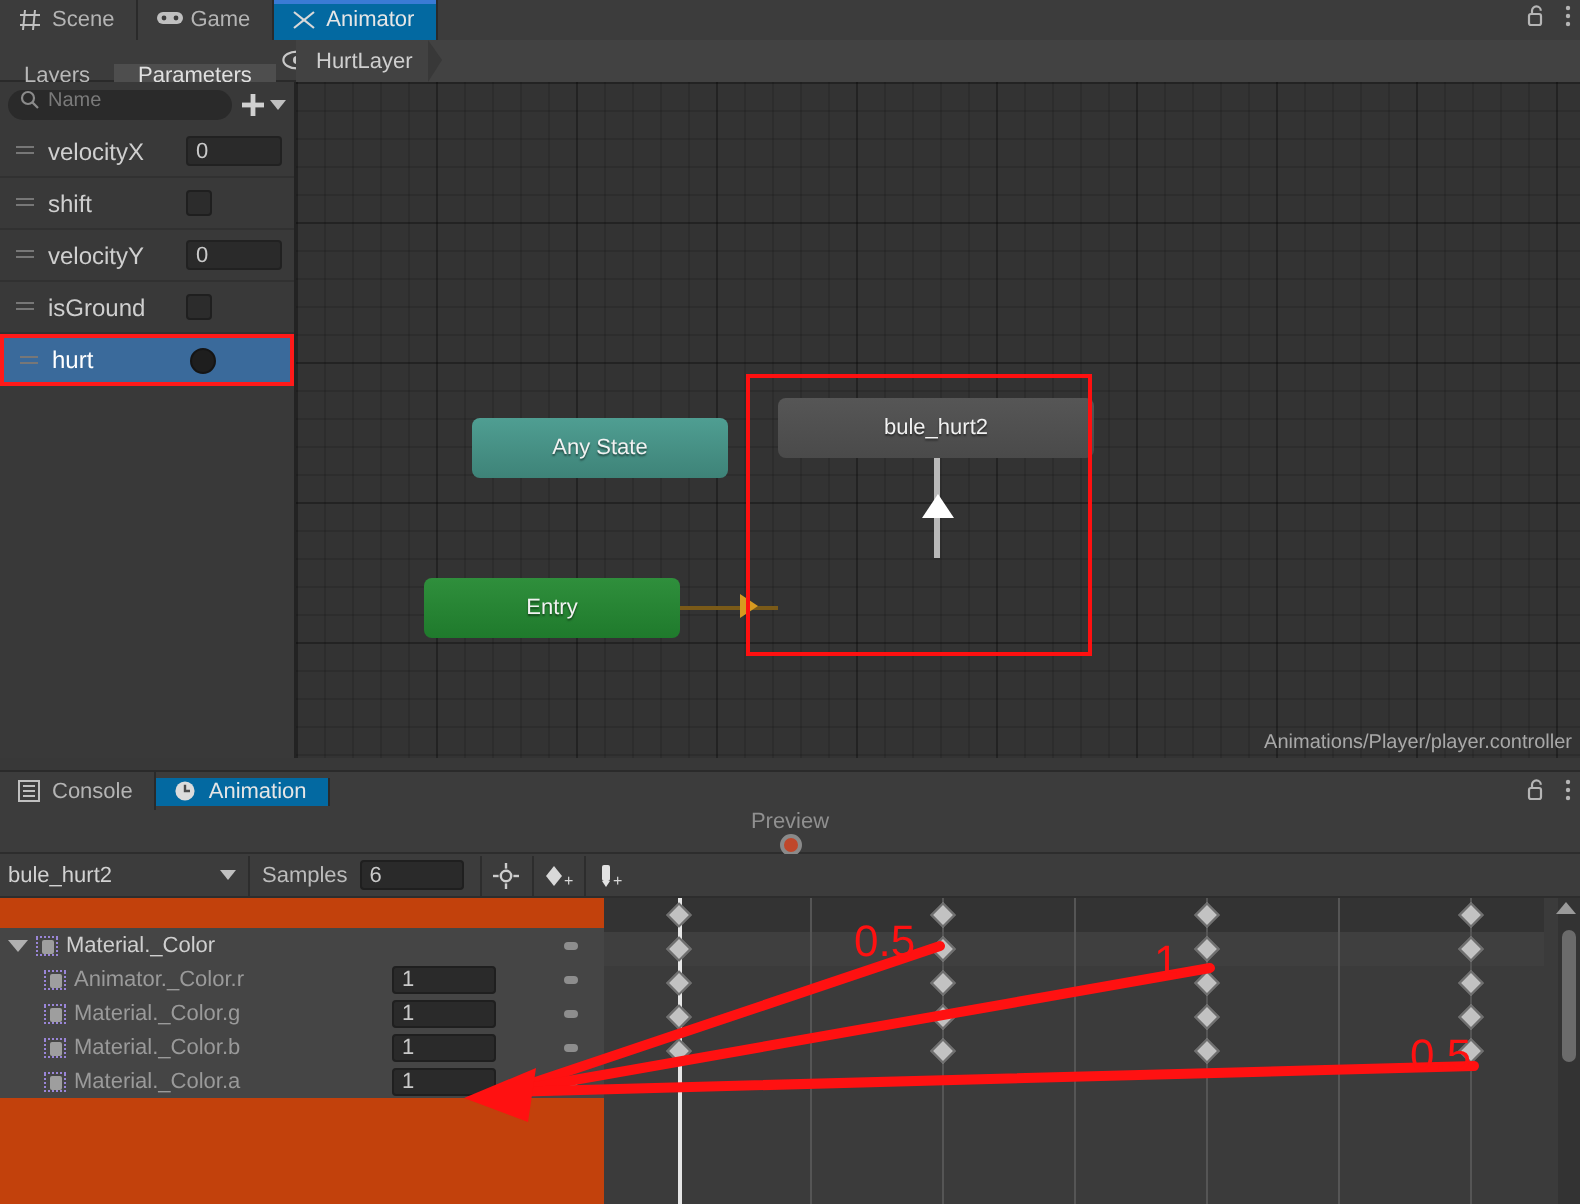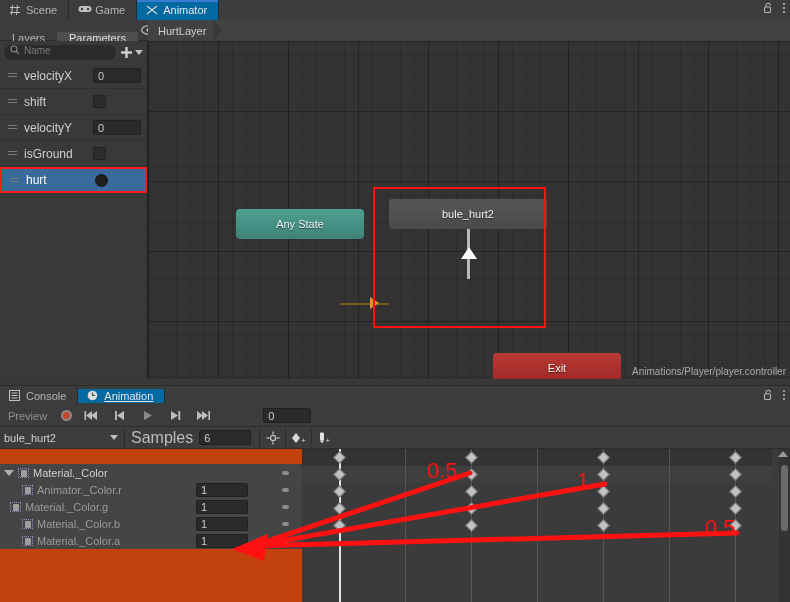--- a/index.html
+++ b/index.html
@@ -152,20 +152,21 @@
   #bottomtabs {
     position:absolute; left:0; top:0; width:790px; height:19px;
     background:#3c3c3c; display:flex; align-items:center;
   }
   #bottomtabs .right-icons { position:absolute; right:4px; top:3px; display:flex; gap:8px; }
 
   #animtoolbar {
     position:absolute; left:0; top:19px; width:790px; height:22px;
     background:#3c3c3c; display:flex; align-items:center; gap:0;
     border-bottom:1px solid #2d2d2d;
+    flex-direction:column;
   }
   #previewlbl { padding:0 8px; color:#909090; font-size:11px; }
   .recbtn {
     width:22px;height:18px;display:flex;align-items:center;justify-content:center;
   }
   .recdot { width:11px;height:11px;border-radius:50%;background:#c0472b;border:2px solid #8a8a8a; }
   .tbtn {
     width:28px;height:18px;display:flex;align-items:center;justify-content:center;
     color:#bdbdbd;font-size:11px;
   }
@@ -179,21 +180,21 @@
   #animtoolbar2 {
     position:absolute; left:0; top:41px; width:790px; height:22px;
     background:#3c3c3c; display:flex; align-items:center;
     border-bottom:1px solid #2d2d2d;
   }
   #clipsel {
     width:125px;height:20px;background:#3c3c3c;border-right:1px solid #2d2d2d;
     display:flex;align-items:center;justify-content:space-between;padding:0 6px 0 4px;
     color:#d2d2d2;font-size:11px;
   }
-  #sampleslbl { padding:0 6px; color:#bcbcbc; font-size:16px; }
+  #sampleslbl { padding:0 6px; color:#bcbcbc; font-size:11px; }
   #samplesfield {
     width:52px;height:15px;background:#2a2a2a;border:1px solid #1f1f1f;border-radius:2px;
     color:#c9c9c9;font-size:11px;display:flex;align-items:center;padding:0 4px;
   }
   .keybtn {
     width:26px;height:20px;display:flex;align-items:center;justify-content:center;
     border-left:1px solid #2d2d2d; color:#cdcdcd;
   }
 
   
@@ -388,22 +389,22 @@
       <span class="pradio"></span>
     </div>
   </div>
 
   <div id="graph">
     <div id="grid"></div>
 
     <div class="node" id="node-any">
       <span>Any State</span>
     </div>
-    <div class="node" id="node-exit">
-      <span>Exit</span>
+    <div class="node" id="node-entry">
+      <span>Entry</span>
     </div>
     <div class="node" id="node-bule">
       <span>bule_hurt2</span>
     </div>
 
     <div id="trans-line"></div>
     <div id="trans-arrow"></div>
     <div id="entry-line"></div>
     <div id="entry-arrow"></div>
 
@@ -419,21 +420,21 @@
         <span class="tabicon">
           <svg width="11" height="11" viewBox="0 0 11 11">
             <rect x="0.5" y="0.5" width="10" height="10" stroke="#c0c0c0" stroke-width="1" fill="none"></rect>
             <line x1="2.5" y1="3" x2="8.5" y2="3" stroke="#c0c0c0"></line>
             <line x1="2.5" y1="5.5" x2="8.5" y2="5.5" stroke="#c0c0c0"></line>
             <line x1="2.5" y1="8" x2="8.5" y2="8" stroke="#c0c0c0"></line>
           </svg>
         </span>
         <span class="lbl">Console</span>
       </div>
-      <div class="tab active" style="height:14px;text-decoration:underline;">
+      <div class="tab active" style="height:14px;">
         <span class="tabicon">
           <svg width="11" height="11" viewBox="0 0 11 11">
             <circle cx="5.5" cy="5.5" r="4.8" fill="#dcdcdc"></circle>
             <path d="M5.5 2.4 V5.5 H8" stroke="#4b4b4b" stroke-width="1.2" fill="none"></path>
           </svg>
         </span>
         <span class="lbl">Animation</span>
       </div>
       <div class="right-icons">
         <span>
@@ -532,21 +533,21 @@
         <span class="animicon"></span>
         <span class="ptext">Material._Color</span>
         <span class="pdot"></span>
       </div>
       <div class="prow child" style="padding-left:22px;">
         <span class="animicon"></span>
         <span class="ptext sub">Animator._Color.r</span>
         <span class="pval">1</span>
         <span class="pdot"></span>
       </div>
-      <div class="prow child" style="padding-left:10px;">
+      <div class="prow child" style="padding-left:22px;">
         <span class="animicon"></span>
         <span class="ptext sub">Material._Color.g</span>
         <span class="pval">1</span>
         <span class="pdot"></span>
       </div>
       <div class="prow child" style="padding-left:22px;">
         <span class="animicon"></span>
         <span class="ptext sub">Material._Color.b</span>
         <span class="pval">1</span>
         <span class="pdot"></span>

